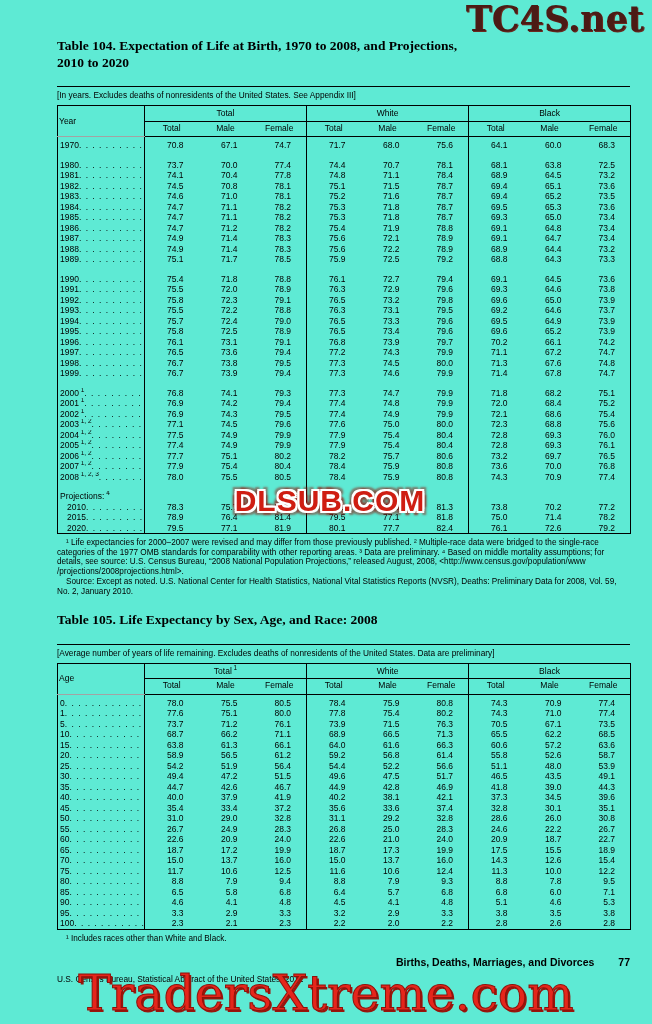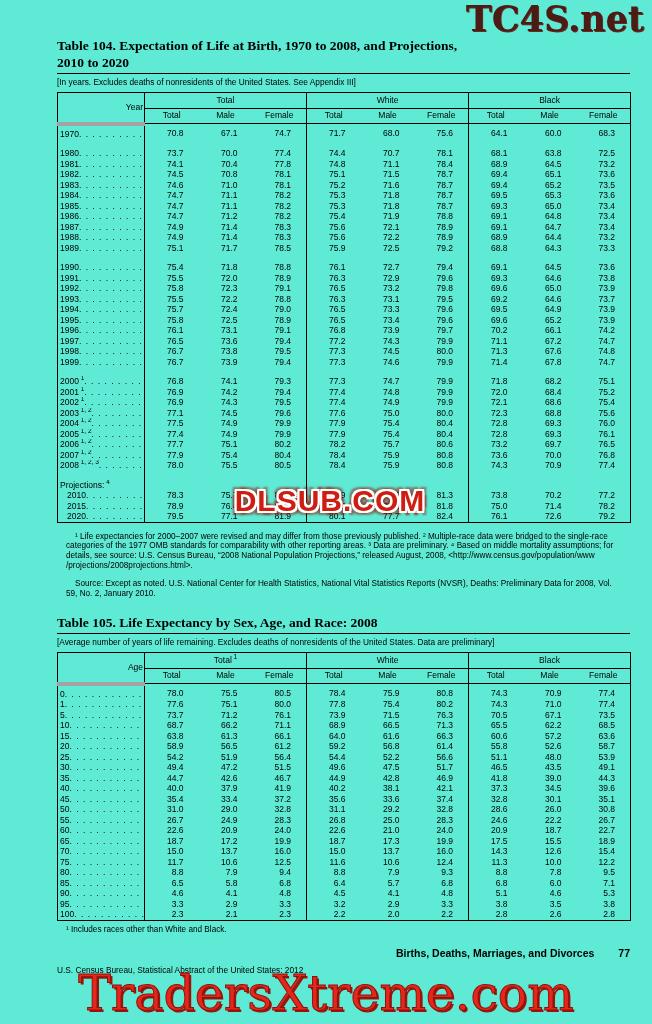--- a/index.html
+++ b/index.html
@@ -5,44 +5,44 @@
   html,body { margin:0; padding:0; background:#fff; }
   .page {
     position:relative; width:652px; height:1024px; background:#5eead4;
     font-family:"Liberation Sans", sans-serif; color:#000; overflow:hidden;
   }
   .content { position:absolute; left:57px; top:0; width:573px; }
 
   .tbl-title {
     font-family:"Liberation Serif", serif; font-weight:bold;
     font-size:13.5px; line-height:16.5px;
-    border-bottom:1px solid #000; padding-bottom:2px; margin:0 0 3px 0;
+    border-bottom:1px solid #000; padding-bottom:15px; margin:0 0 3px 0;
   }
   .title-104 { margin-top:38px; }
   .title-105 { margin-top:16px; }
   .bracket-note { font-size:8.3px; line-height:10px; margin:0 0 5px 0; }
 
   table.stat { width:573px; border-collapse:collapse; table-layout:fixed;
     font-size:8.5px; line-height:10.5px; border:1px solid #000; }
   table.stat th { font-weight:normal; font-size:8.5px; }
-  .label-head { border-bottom:4px solid #a3a3a3; text-align:right; vertical-align:middle; }
+  .label-head { border-bottom:1px solid #a3a3a3; text-align:left; vertical-align:middle; }
   .group-head { border-bottom:1px solid #000; border-left:1px solid #000; text-align:center; padding:2px 0; }
   .sub-head { border-bottom:1px solid #000; text-align:center; padding:1px 0 3px 0; }
   .gstart { border-left:1px solid #000; }
   td { padding:0; }
   td.num { text-align:right; padding-right:15px; white-space:nowrap; }
   td.label { white-space:nowrap; overflow:hidden; padding-left:2px; }
   td.label.indent { padding-left:9px; }
   tbody tr:first-child td { padding-top:3px; }
   tr.spacer td { height:9px; }
   sup { font-size:6.5px; vertical-align:super; line-height:0; }
   .dots { letter-spacing:1px; }
 
   .fnblock { margin-top:4px; font-size:8.2px; line-height:9.7px; }
-  .fnblock p { margin:9px; text-indent:9px; }
+  .fnblock p { margin:0; text-indent:9px; }
   .fn-single { margin-top:4px; font-size:8.2px; line-height:9.7px; text-indent:9px; }
 
   .footer-line { display:flex; justify-content:flex-end; align-items:baseline; gap:24px;
     margin-top:13px; font-weight:bold; font-size:10.5px; }
   .credit { font-size:8.3px; margin-top:6px; }
 
   .wm-top {
     position:absolute; top:-2px; right:8px; z-index:5;
     font-family:"DejaVu Serif", serif; font-weight:bold; font-size:35px;
     color:#4b1b15; letter-spacing:0px; text-shadow:1px 1px 0 #6b2a20;

